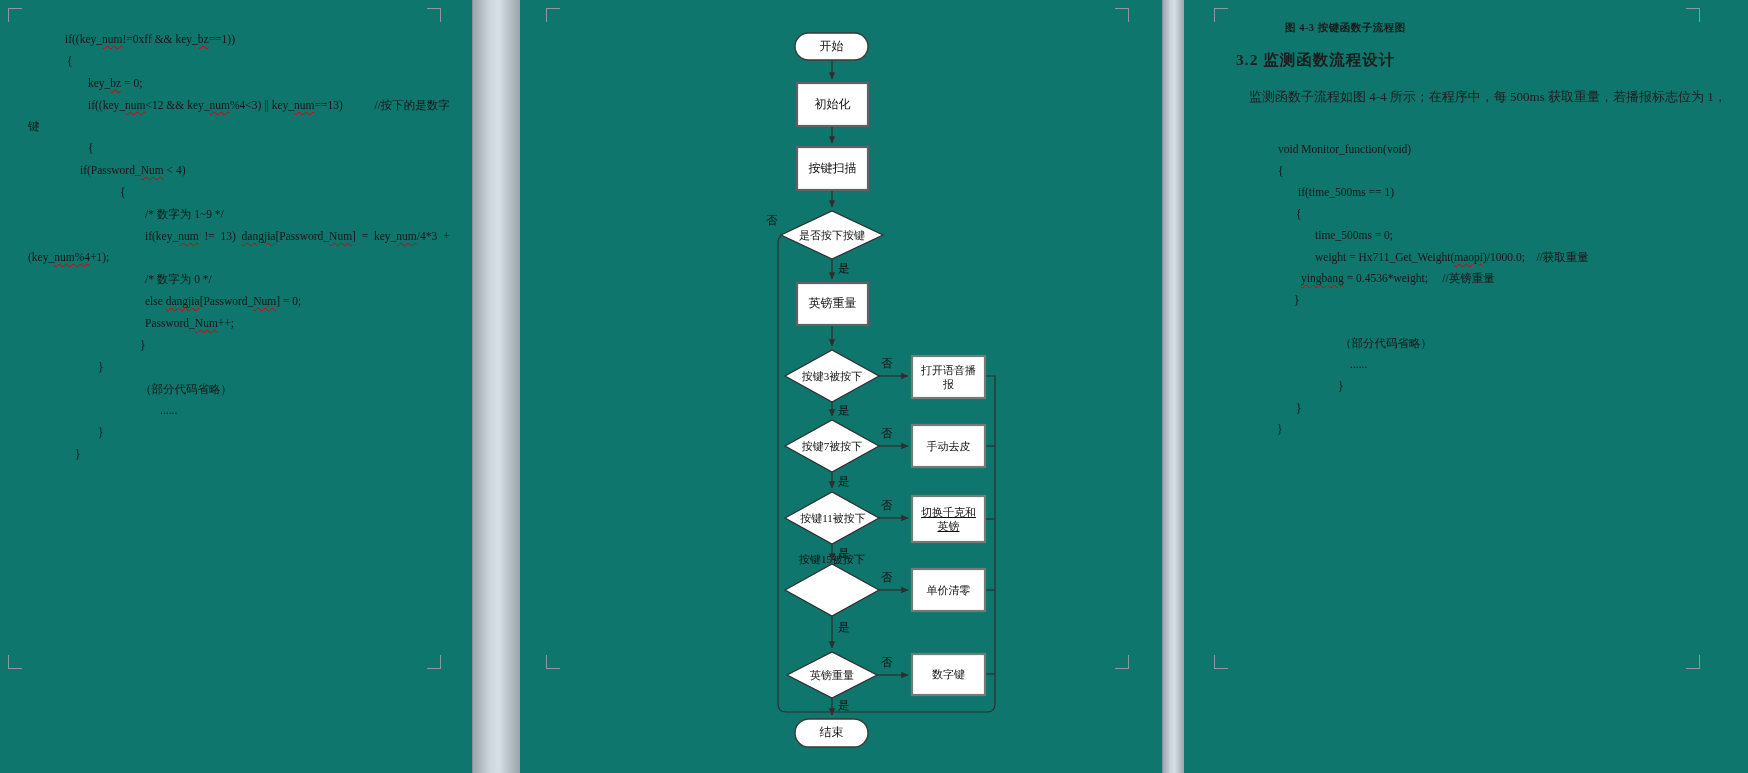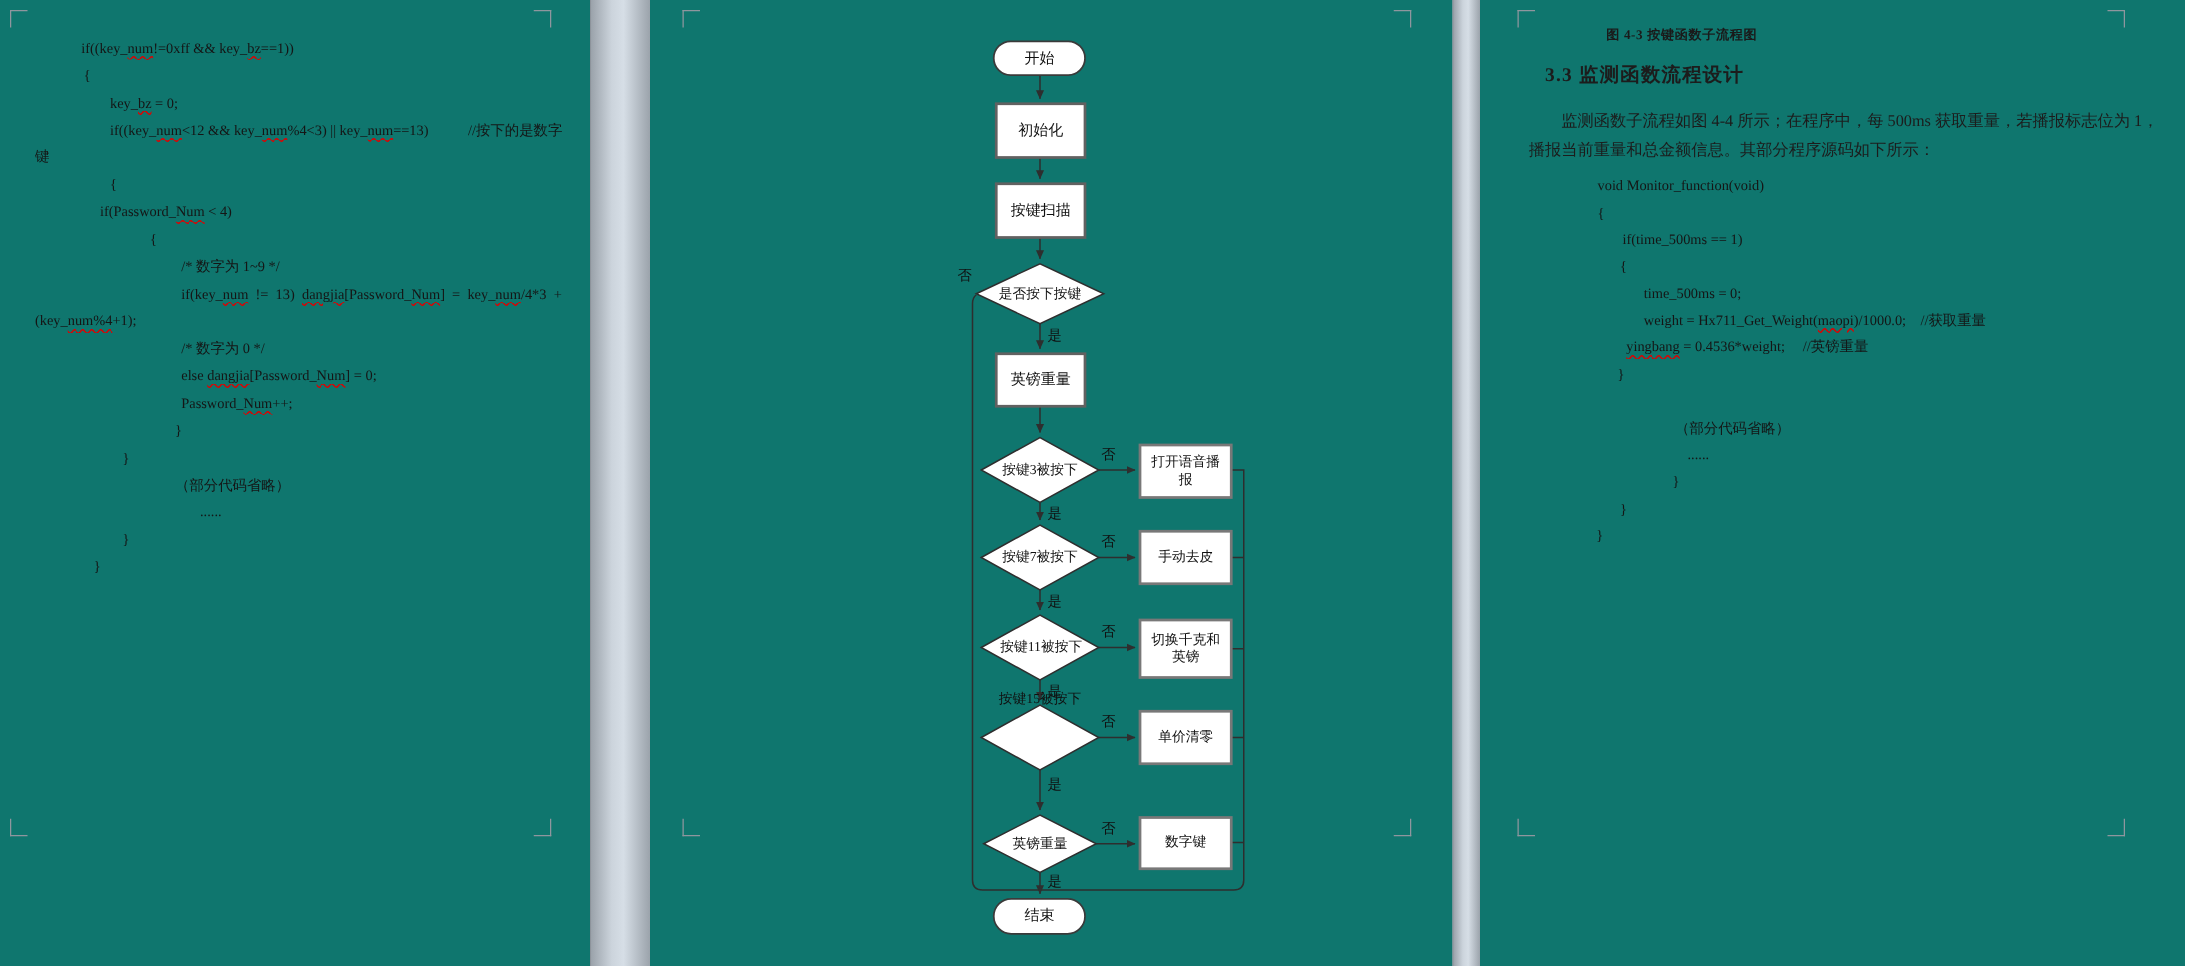--- a/index.html
+++ b/index.html
@@ -128,21 +128,21 @@
   <div class="fc-label" style="left:277px;top:283px;width:71px;height:42px;font-size:12px;">英镑重量</div>
 
   <div class="fc-label" style="left:257px;top:367px;width:110px;height:18px;">按键3被按下</div>
   <div class="fc-label" style="left:257px;top:437px;width:110px;height:18px;">按键7被按下</div>
   <div class="fc-label" style="left:258px;top:509px;width:110px;height:18px;">按键11被按下</div>
   <div class="fc-label" style="left:257px;top:550px;width:110px;height:18px;text-align:right;">按键15被按下</div>
   <div class="fc-label" style="left:257px;top:666px;width:110px;height:18px;">英镑重量</div>
 
   <div class="fc-label" style="left:396px;top:358px;width:65px;height:38px;">打开语音播报</div>
   <div class="fc-label" style="left:396px;top:427px;width:65px;height:38px;">手动去皮</div>
-  <div class="fc-label" style="left:396px;top:498px;width:65px;height:42px;">切换千克和英镑</div>
+  <div class="fc-label" style="left:396px;top:498px;width:65px;height:42px;text-decoration:underline;">切换千克和英镑</div>
   <div class="fc-label" style="left:396px;top:571px;width:65px;height:38px;">单价清零</div>
   <div class="fc-label" style="left:396px;top:656px;width:65px;height:37px;">数字键</div>
 
   <div class="fc-label" style="left:275px;top:719px;width:73px;height:28px;font-size:12px;">结束</div>
 
   <div class="fc-branch" style="left:246px;top:213px;">否</div>
   <div class="fc-branch" style="left:318px;top:261px;">是</div>
   <div class="fc-branch" style="left:361px;top:356px;">否</div>
   <div class="fc-branch" style="left:318px;top:403px;">是</div>
   <div class="fc-branch" style="left:361px;top:426px;">否</div>
@@ -152,23 +152,22 @@
   <div class="fc-branch" style="left:361px;top:570px;">否</div>
   <div class="fc-branch" style="left:318px;top:620px;">是</div>
   <div class="fc-branch" style="left:361px;top:655px;">否</div>
   <div class="fc-branch" style="left:318px;top:698px;">是</div>
 </div>
 
 <div class="gap" id="gap2"></div>
 
 <div class="page" id="page3">
   <div class="p3-caption">图 4-3  按键函数子流程图</div>
-  <div class="p3-heading">3.3 监测函数流程设计</div>
+  <div class="p3-heading">3.2 监测函数流程设计</div>
   <div class="p3-line" id="p3-para1">监测函数子流程如图 4-4 所示；在程序中，每 500ms 获取重量，若播报标志位为 1，</div>
-  <div class="p3-line" id="p3-para2">播报当前重量和总金额信息。其部分程序源码如下所示：</div>
   <div class="code code-p3"><div class="code-line" style="padding-left: 94px;"><span>void Monitor_function(void)</span></div><div class="code-line" style="padding-left: 94px;"><span>{</span></div><div class="code-line" style="padding-left: 114px;"><span>if(time_500ms == 1)</span></div><div class="code-line" style="padding-left: 112px;"><span>{</span></div><div class="code-line" style="padding-left: 131px;"><span>time_500ms = 0;</span></div><div class="code-line" style="padding-left: 131px;"><span>weight = Hx711_Get_Weight(</span><span class="wavy">maopi</span><span>)/1000.0;</span><span>&nbsp;&nbsp;&nbsp;&nbsp;</span><span>//获取重量</span></div><div class="code-line" style="padding-left: 117px;"><span class="wavy">yingbang</span><span> = 0.4536*weight;</span><span>&nbsp;&nbsp;&nbsp;&nbsp;&nbsp;</span><span>//英镑重量</span></div><div class="code-line" style="padding-left: 110px;"><span>}</span></div><div class="code-line" style="padding-left: 110px;">&nbsp;</div><div class="code-line" style="padding-left: 156px;"><span>（部分代码省略）</span></div><div class="code-line" style="padding-left: 166px;"><span>......</span></div><div class="code-line" style="padding-left: 154px;"><span>}</span></div><div class="code-line" style="padding-left: 112px;"><span>}</span></div><div class="code-line" style="padding-left: 93px;"><span>}</span></div></div>
 </div>
 
 <div class="mark tl" style="left:8px;top:8px;"></div>
 <div class="mark tr" style="left:427px;top:8px;"></div>
 <div class="mark bl" style="left:8px;top:655px;"></div>
 <div class="mark br" style="left:427px;top:655px;"></div>
 <div class="mark tl" style="left:546px;top:8px;"></div>
 <div class="mark tr" style="left:1115px;top:8px;"></div>
 <div class="mark bl" style="left:546px;top:655px;"></div>

